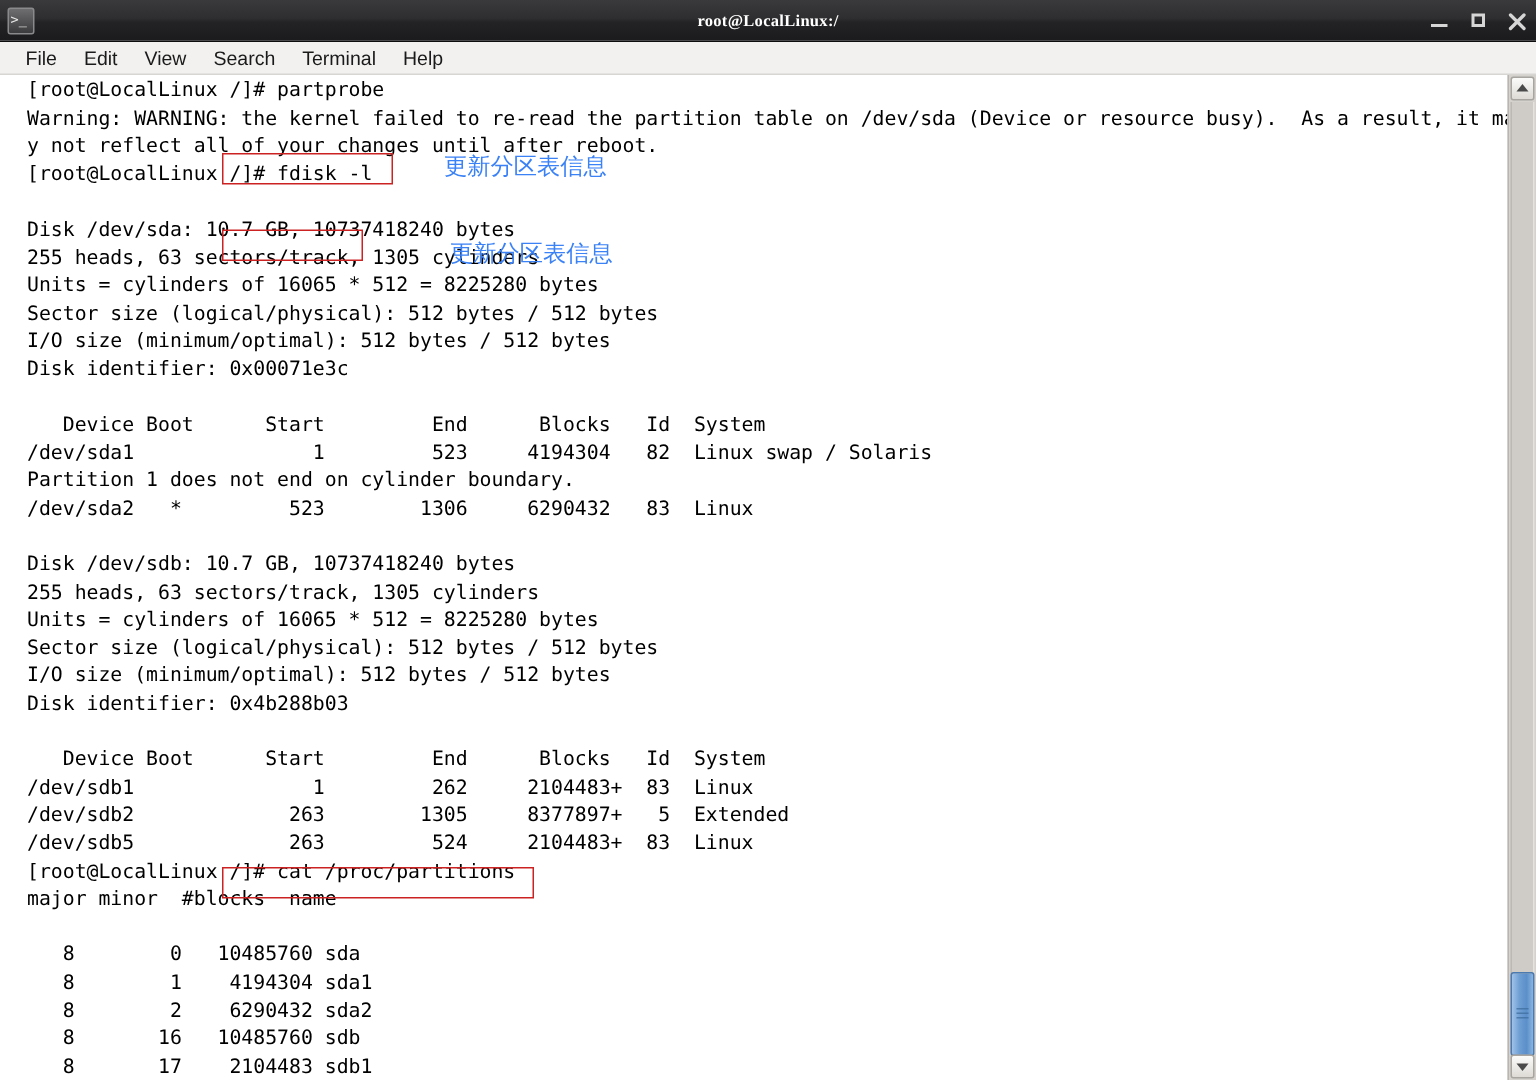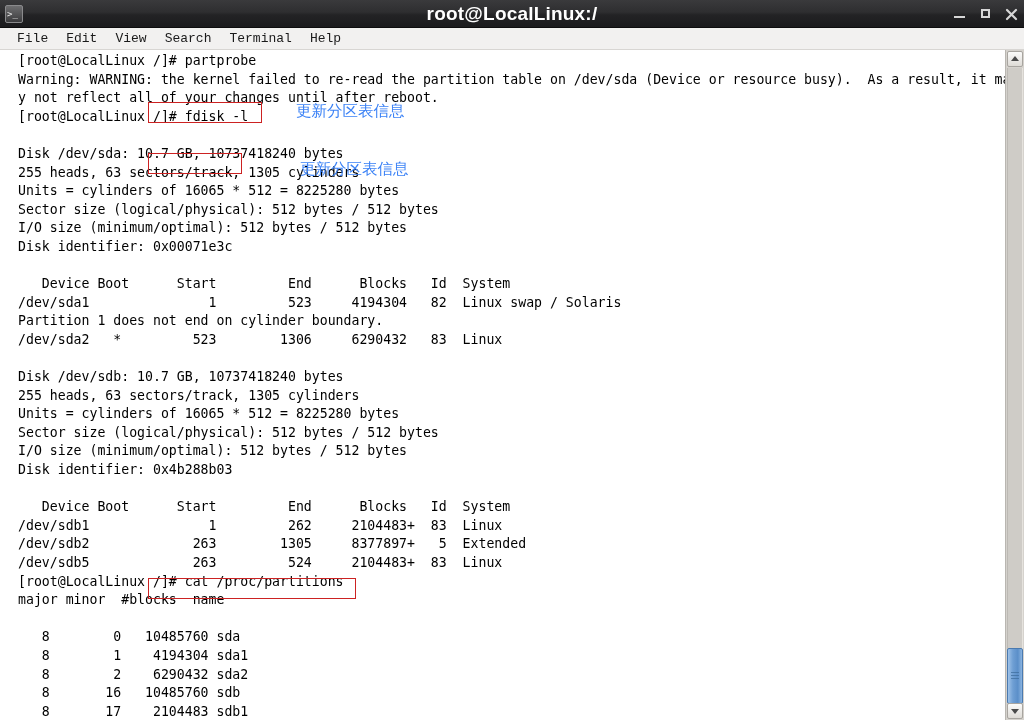--- a/index.html
+++ b/index.html
@@ -51,23 +51,23 @@
     font-size: 9px;
     color: #e8e8e8;
     line-height: 18px;
   }
   .title-text {
     position: absolute;
     left: 0;
     right: 0;
     text-align: center;
     color: #ffffff;
-    font-size: 19px;
+    font-size: 11px;
     font-weight: bold;
-    font-family: Liberation Sans, sans-serif;
+    font-family: Liberation Serif, serif;
     letter-spacing: 0.2px;
     pointer-events: none;
   }
   .win-controls {
     position: absolute;
     right: 6px;
     top: 0;
     height: 28px;
     display: flex;
     align-items: center;
@@ -108,21 +108,21 @@
     display: flex;
     align-items: center;
     padding-left: 8px;
     box-sizing: border-box;
   }
   .menu-item {
     font-size: 13px;
     color: #1a1a1a;
     padding: 0 9px;
     line-height: 20px;
-    font-family: Liberation Mono, monospace;
+    font-family: Liberation Sans, sans-serif;
     cursor: default;
   }
 
   
   .term-wrap {
     position: relative;
     height: 670px;
     background: #ffffff;
     display: flex;
   }

